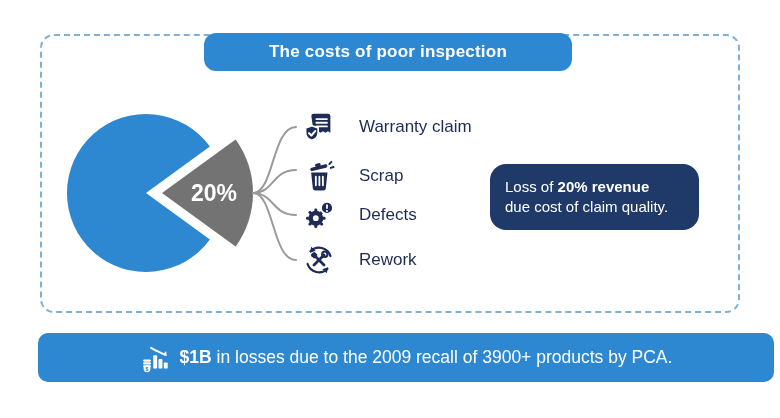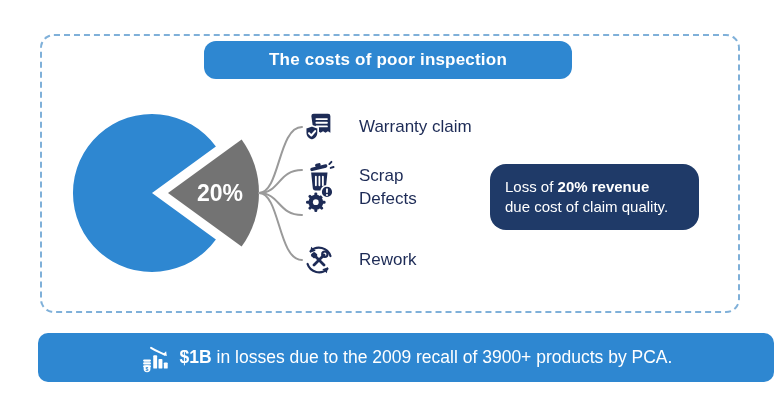--- a/index.html
+++ b/index.html
@@ -7,23 +7,23 @@
     position:relative;width:780px;height:418px;background:#ffffff;overflow:hidden;
     font-family:"Liberation Sans", sans-serif;
   }
   .panel{
     position:absolute;left:40px;top:34px;width:696px;height:275px;
     border:2px dashed #7fb0d9;border-radius:14px;background:#ffffff;
   }
   .title-banner{
     position:absolute;left:204px;top:33px;width:368px;height:38px;
     background:#2e87d1;border-radius:12px;display:flex;align-items:center;justify-content:center;
-    color:#ffffff;font-size:17px;font-weight:600;letter-spacing:.2px;z-index:3;margin-top:8px;
+    color:#ffffff;font-size:17px;font-weight:600;letter-spacing:.2px;z-index:3;
   }
-  .pie-wrap{position:absolute;left:50px;top:95px;width:255px;height:200px;z-index:2;}
+  .pie-wrap{position:absolute;left:44px;top:95px;width:255px;height:200px;z-index:2;}
   .items{position:absolute;left:302px;top:0;z-index:2;}
   .item-row{position:absolute;left:0;display:flex;align-items:center;gap:23px;height:34px;white-space:nowrap;}
   .item-row .icon{width:34px;height:34px;flex:0 0 34px;}
   .item-label{font-size:17px;font-weight:500;color:#1d2b56;}
   .callout{
     position:absolute;left:490px;top:164px;width:209px;height:66px;box-sizing:border-box;
     background:#1f3a68;border-radius:16px;color:#ffffff;font-size:15px;line-height:20px;
     padding:13px 15px;z-index:2;
   }
   .callout b{font-weight:700;}
@@ -98,21 +98,21 @@
           </g>
           <g stroke="#1D2B56" stroke-width="1.8" stroke-linecap="round">
             <path d="M25.7 4.8 l2 -2.1"></path>
               <path d="M27 8.4 l2.7 -0.9"></path>
           </g>
         </svg>
       </span>
       <span class="item-label">Scrap</span>
     </div>
 
-    <div class="item-row" style="top:182px">
+    <div class="item-row" style="top:198px">
       <span class="icon">
         <svg viewBox="0 0 32 32" width="34" height="34">
           <g fill="#1D2B56">
             <circle cx="13" cy="19" r="7"></circle>
             <g>
               <rect x="11.6" y="9.8" width="2.8" height="5" rx="1.2"></rect>
               <rect x="11.6" y="9.8" width="2.8" height="5" rx="1.2" transform="rotate(45 13 19)"></rect>
               <rect x="11.6" y="9.8" width="2.8" height="5" rx="1.2" transform="rotate(90 13 19)"></rect>
               <rect x="11.6" y="9.8" width="2.8" height="5" rx="1.2" transform="rotate(135 13 19)"></rect>
               <rect x="11.6" y="9.8" width="2.8" height="5" rx="1.2" transform="rotate(180 13 19)"></rect>

